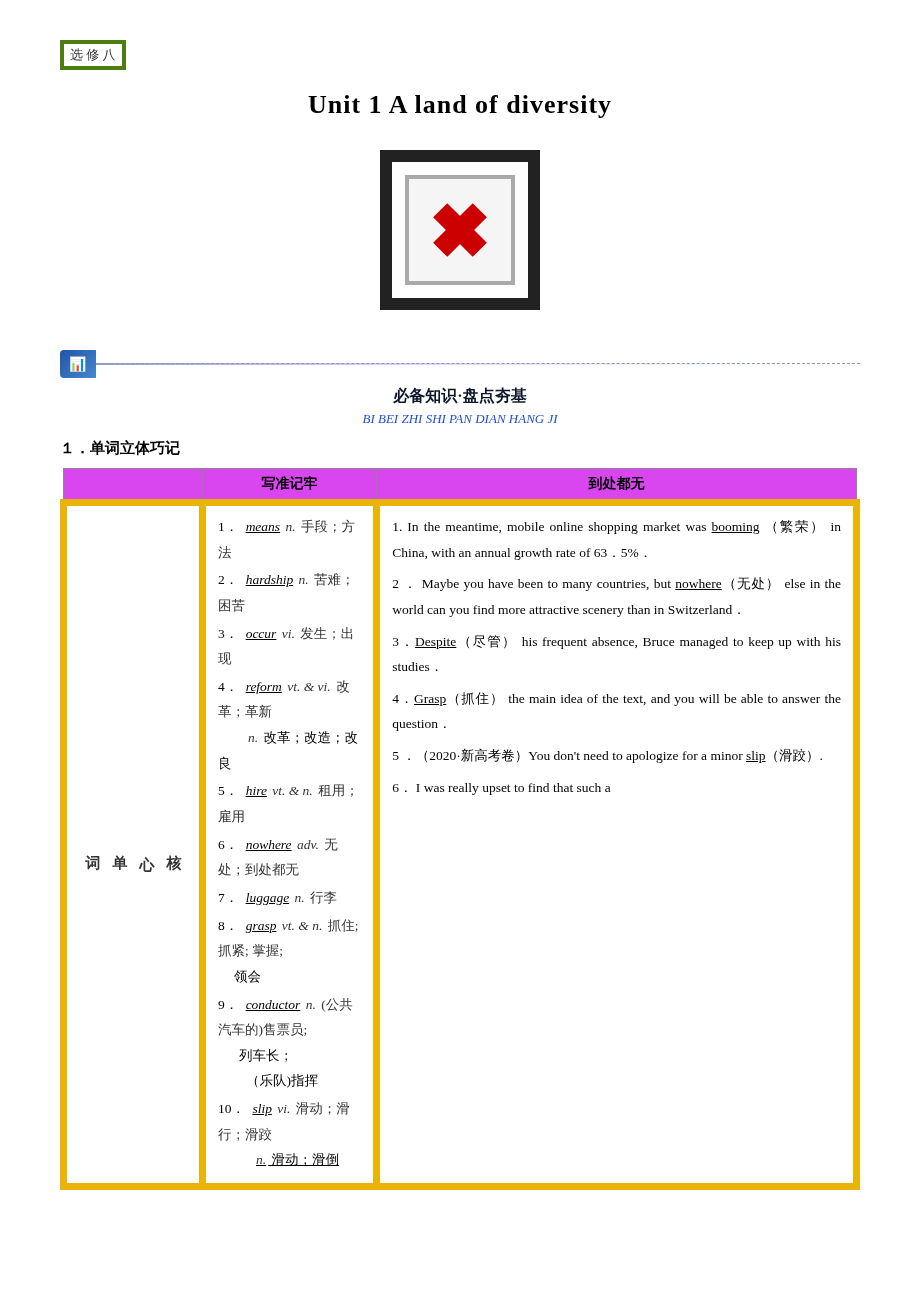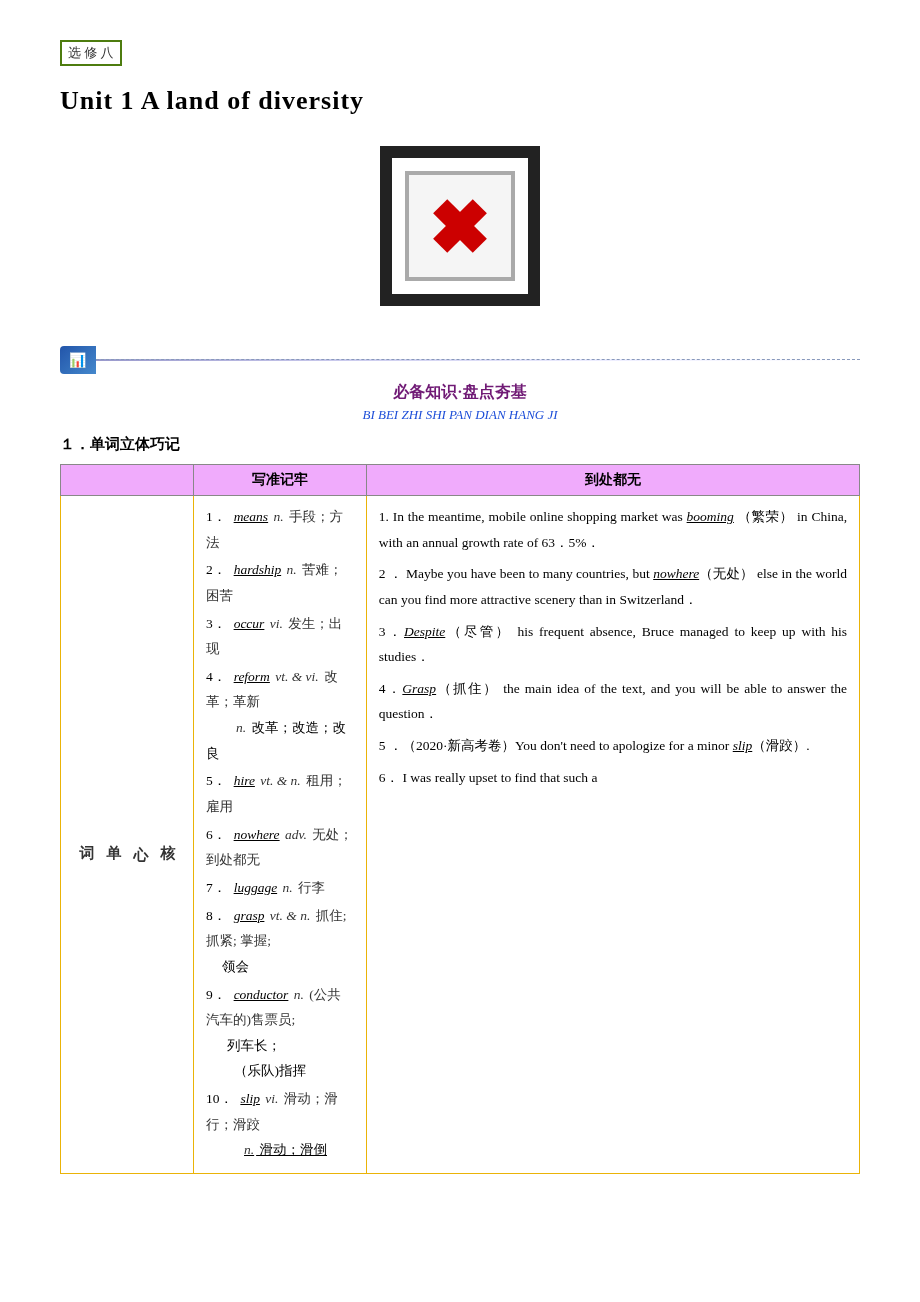--- a/index.html
+++ b/index.html
@@ -18,30 +18,30 @@
       padding: 40px 60px;
     }
 
     .header-stamp {
       display: flex;
       align-items: center;
       margin-bottom: 20px;
     }
 
     .stamp-box {
-      border: 2px solid #4d7c0f;
+      border: 4px solid #4d7c0f;
       padding: 2px 6px;
       font-size: 13px;
       font-family: "KaiTi", "楷体", serif;
       color: #333;
       margin-right: 6px;
     }
 
     .page-title {
-      text-align: left;
+      text-align: center;
       font-size: 26px;
       font-weight: bold;
       font-family: "Times New Roman", serif;
       margin-bottom: 30px;
       letter-spacing: 1px;
     }
 
     .book-image-container {
       display: flex;
       justify-content: center;
@@ -109,21 +109,21 @@
       flex: 1;
       height: 2px;
       background: linear-gradient(to right, #9999cc, #ccccee, #eeeeff, transparent);
       border-top: 1px dashed #8899bb;
     }
 
     .section-title-cn {
       text-align: center;
       font-size: 16px;
       font-weight: bold;
-      color: #701a75;
+      color: #0f172a;
       margin-bottom: 4px;
       font-family: "SimHei", "黑体", serif;
     }
 
     .section-subtitle {
       text-align: center;
       font-size: 13px;
       color: #1d4ed8;
       margin-bottom: 12px;
       font-style: italic;
@@ -140,27 +140,27 @@
       width: 100%;
       border-collapse: collapse;
       border: 1px solid #888;
       margin-bottom: 20px;
     }
 
     .vocab-table th {
       border: 1px solid #888;
       padding: 6px 12px;
       text-align: center;
-      background: #f0abfc;
+      background: #d946ef;
       font-size: 14px;
       font-family: "SimHei", "黑体", serif;
     }
 
     .vocab-table td {
-      border: 1px solid #eab308;
+      border: 7px solid #eab308;
       padding: 8px 12px;
       vertical-align: top;
       font-size: 13.5px;
       line-height: 1.8;
     }
 
     .vocab-table .row-header {
       text-align: center;
       vertical-align: middle;
       font-weight: bold;
@@ -201,21 +201,20 @@
       font-size: 13.5px;
       text-align: justify;
     }
 
     .context-item {
       margin-bottom: 6px;
     }
 
     .context-item .fill {
       text-decoration: underline;
-      font-style: italic;
     }
 
     .cn-text {
       font-family: "SimSun", "宋体", serif;
     }
   </style>
 </head>
 <body>
 
 <div class="header-stamp">

